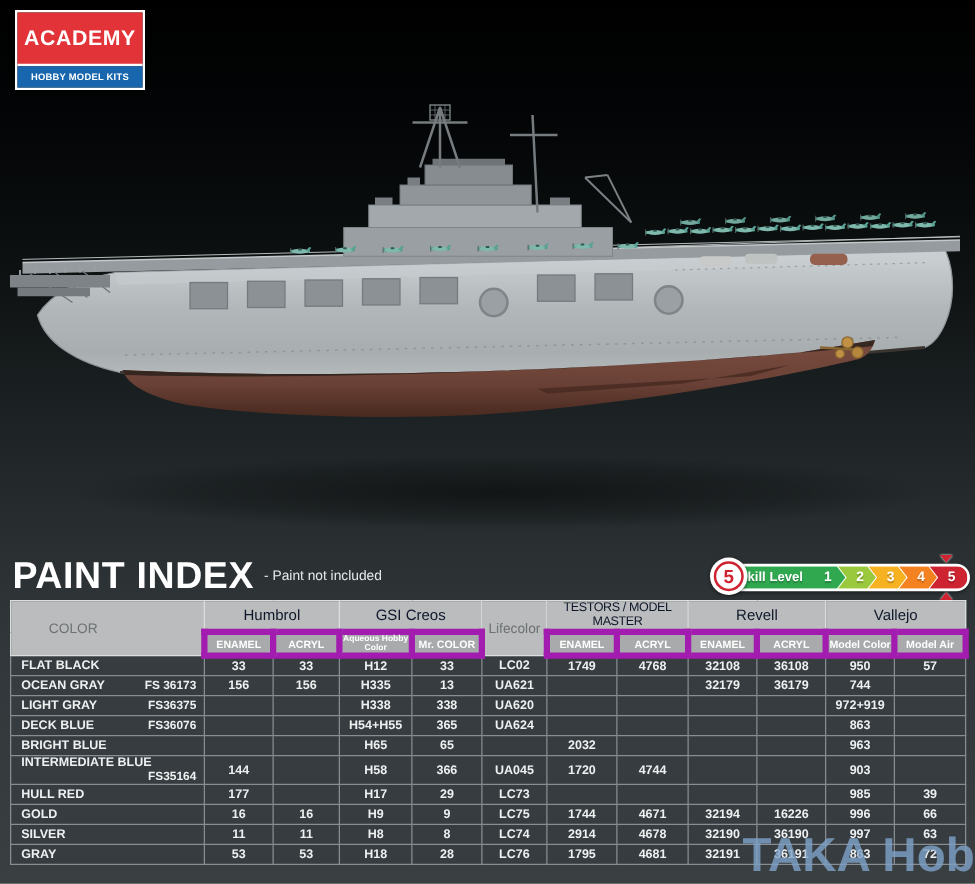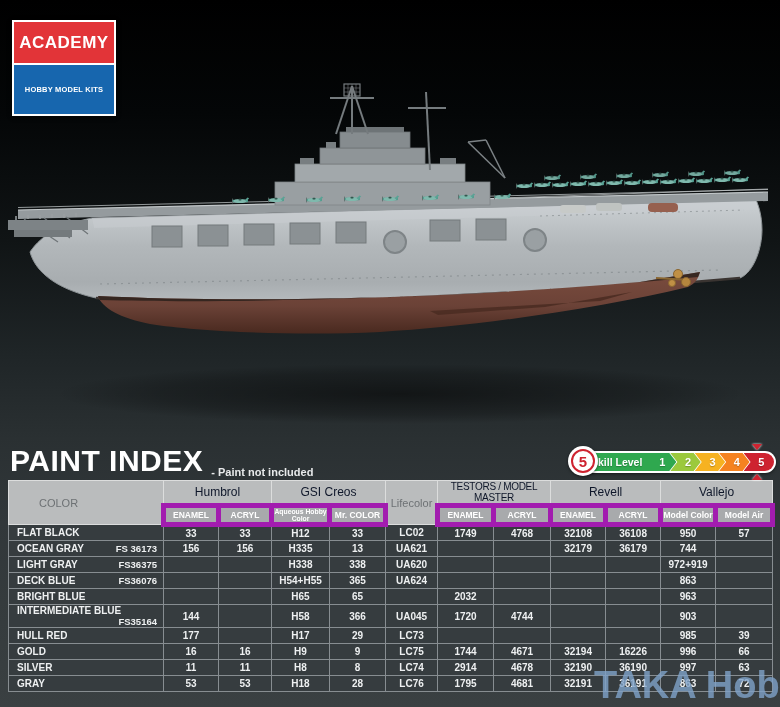--- a/index.html
+++ b/index.html
@@ -4,32 +4,32 @@
 <style>
   * { margin:0; padding:0; box-sizing:border-box; }
   html,body { width:780px; height:707px; overflow:hidden; }
   body {
     position:relative;
     font-family:"Liberation Sans", sans-serif;
     background:linear-gradient(180deg,#000 0%,#040607 16%,#101415 34%,#1f2527 50%,#2a3032 62%,#31373a 74%,#363c3e 88%,#3a4042 100%);
   }
 
   
-  .logo { position:absolute; left:12px; top:20px; width:104px; border:2px solid #fff; z-index:4; box-shadow:0 1px 4px rgba(0,0,0,.6); }
+  .logo { position:absolute; left:12px; top:8px; width:104px; border:2px solid #fff; z-index:4; box-shadow:0 1px 4px rgba(0,0,0,.6); }
   .logo-red { background:#e23438; color:#fff; text-align:center; font-weight:bold; font-size:17px; letter-spacing:.5px; padding:11px 2px 10px; border-bottom:2px solid #fff; }
-  .logo-blue { background:#1766ae; color:#fff; text-align:center; font-weight:bold; font-size:7.5px; letter-spacing:.2px; padding:20px 1px; }
+  .logo-blue { background:#1766ae; color:#fff; text-align:center; font-weight:bold; font-size:7.5px; letter-spacing:.2px; padding:4px 1px; }
 
   
   .hero { position:absolute; left:0; top:0; width:780px; height:445px; }
   .hero svg { position:absolute; left:0; top:70px; }
 
   
-  .pi-title-row { position:absolute; left:10px; top:444px; display:flex; align-items:flex-end; gap:8px; z-index:2; }
+  .pi-title-row { position:absolute; left:10px; top:444px; display:flex; align-items:center; gap:8px; z-index:2; }
   .pi-title { color:#fff; font-size:30px; font-weight:bold; letter-spacing:.5px; }
-  .pi-sub { color:#e8eaeb; font-size:11px; font-weight:bold; }
+  .pi-sub { color:#e8eaeb; font-size:11px; font-weight:normal; }
 
   
   .skill { position:absolute; left:566px; top:443px; width:212px; height:38px; z-index:3; }
   .skill-bar { position:absolute; left:14px; top:8px; width:196px; height:22px; background:#fff; border-radius:11px; padding:2px 2px; display:flex; box-shadow:0 1px 3px rgba(0,0,0,.5); }
   .seg { position:relative; height:18px; display:flex; align-items:center; justify-content:center; color:#fff; font-size:11px; font-weight:bold; text-shadow:0 1px 1px rgba(0,0,0,.25); }
   .seg { width:31px; margin-left:-6px; clip-path:polygon(0 0, calc(100% - 7px) 0, 100% 50%, calc(100% - 7px) 100%, 0 100%, 7px 50%); padding-left:5px; }
   .seg.first { width:96px; margin-left:0; clip-path:polygon(0 0, calc(100% - 7px) 0, 100% 50%, calc(100% - 7px) 100%, 0 100%); border-radius:9px 0 0 9px; justify-content:space-between; padding:0 11px 0 9px; }
   .seg.last { clip-path:polygon(0 0, 100% 0, 100% 100%, 0 100%, 7px 50%); border-radius:0 9px 9px 0; }
   .skill-label { font-size:10.5px; font-weight:bold; }
   .skill-circle { position:absolute; left:2px; top:3px; width:30px; height:30px; background:#fff; border-radius:50%; box-shadow:0 1px 3px rgba(0,0,0,.5); display:flex; align-items:center; justify-content:center; }

